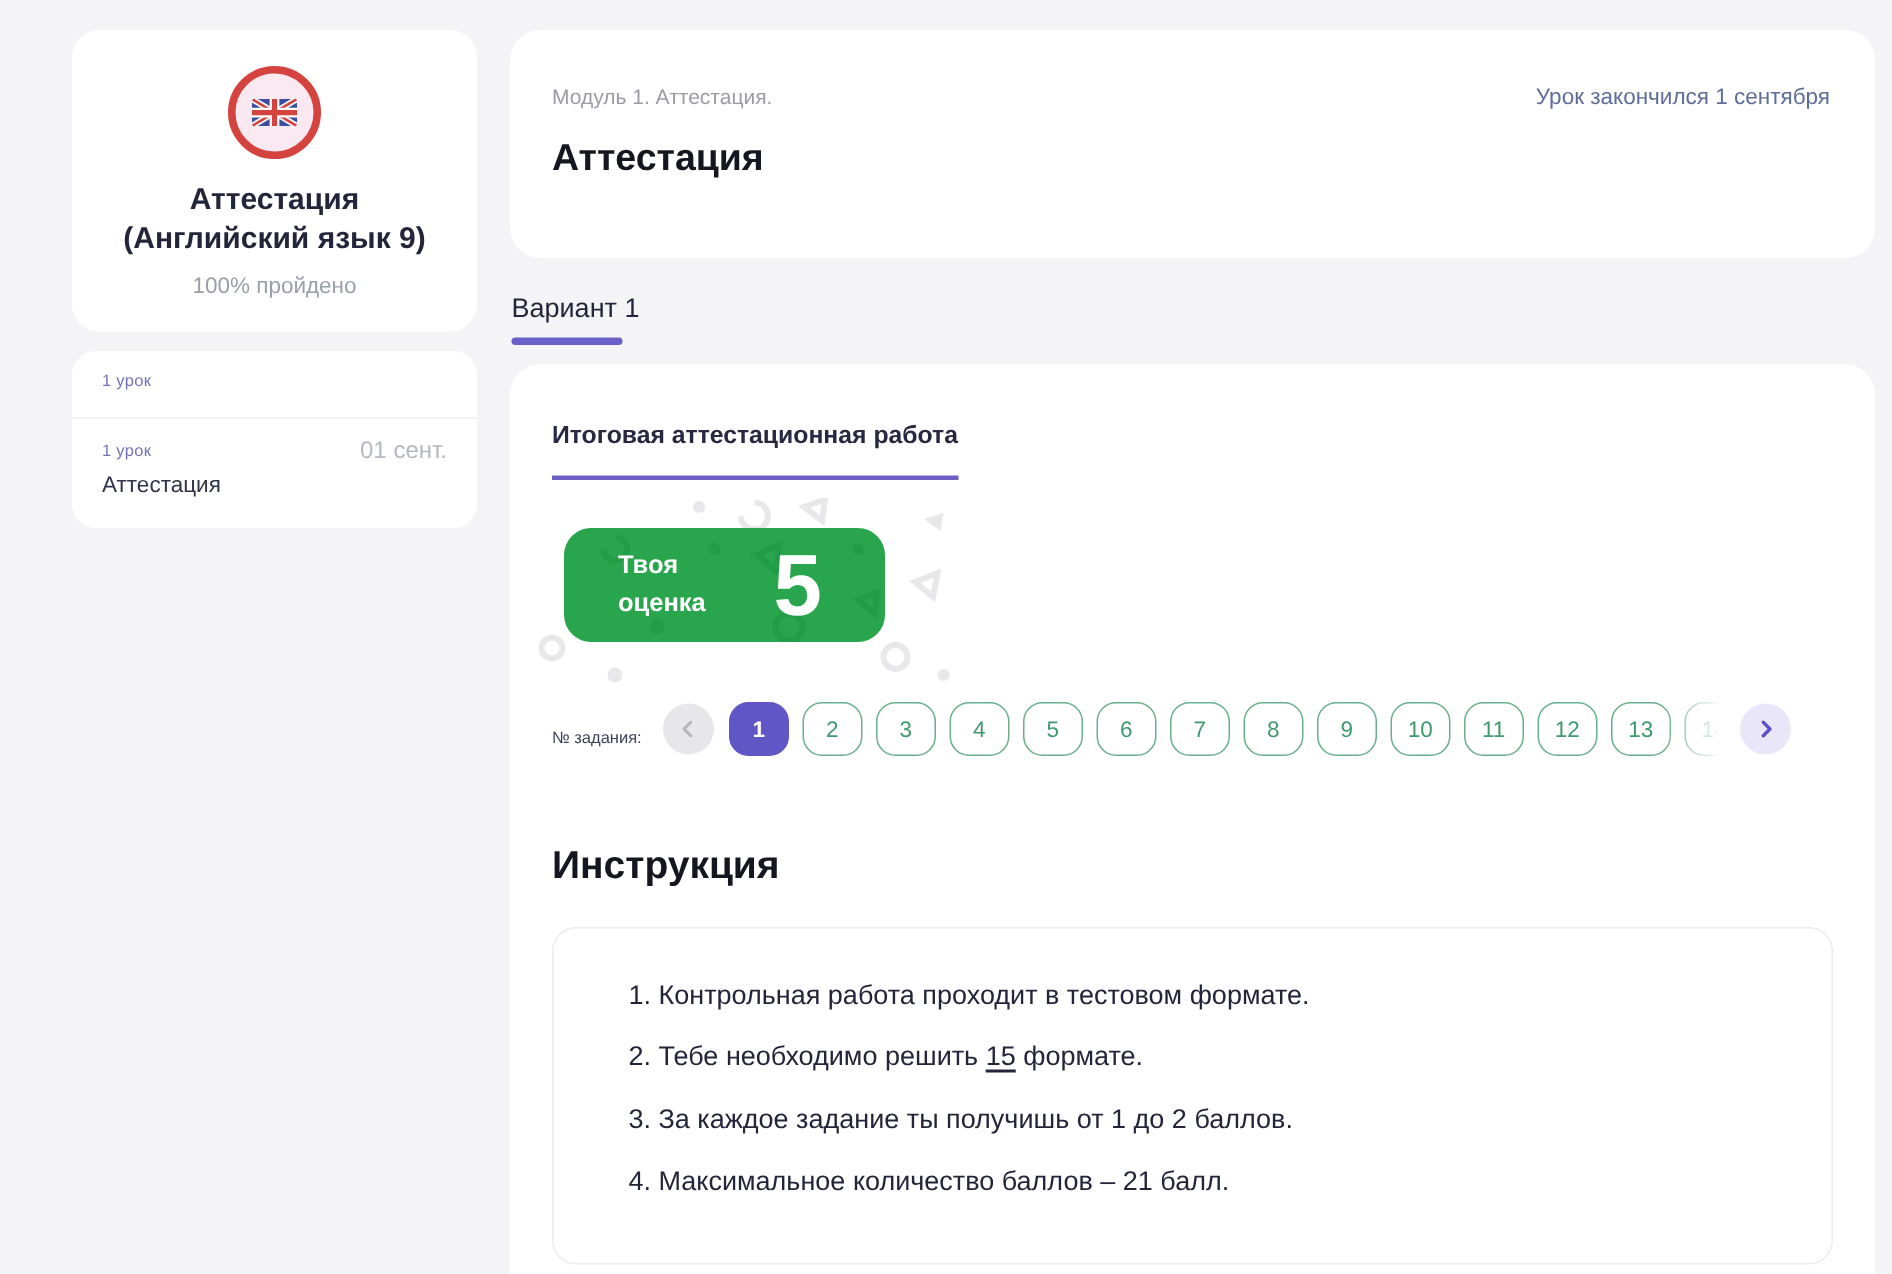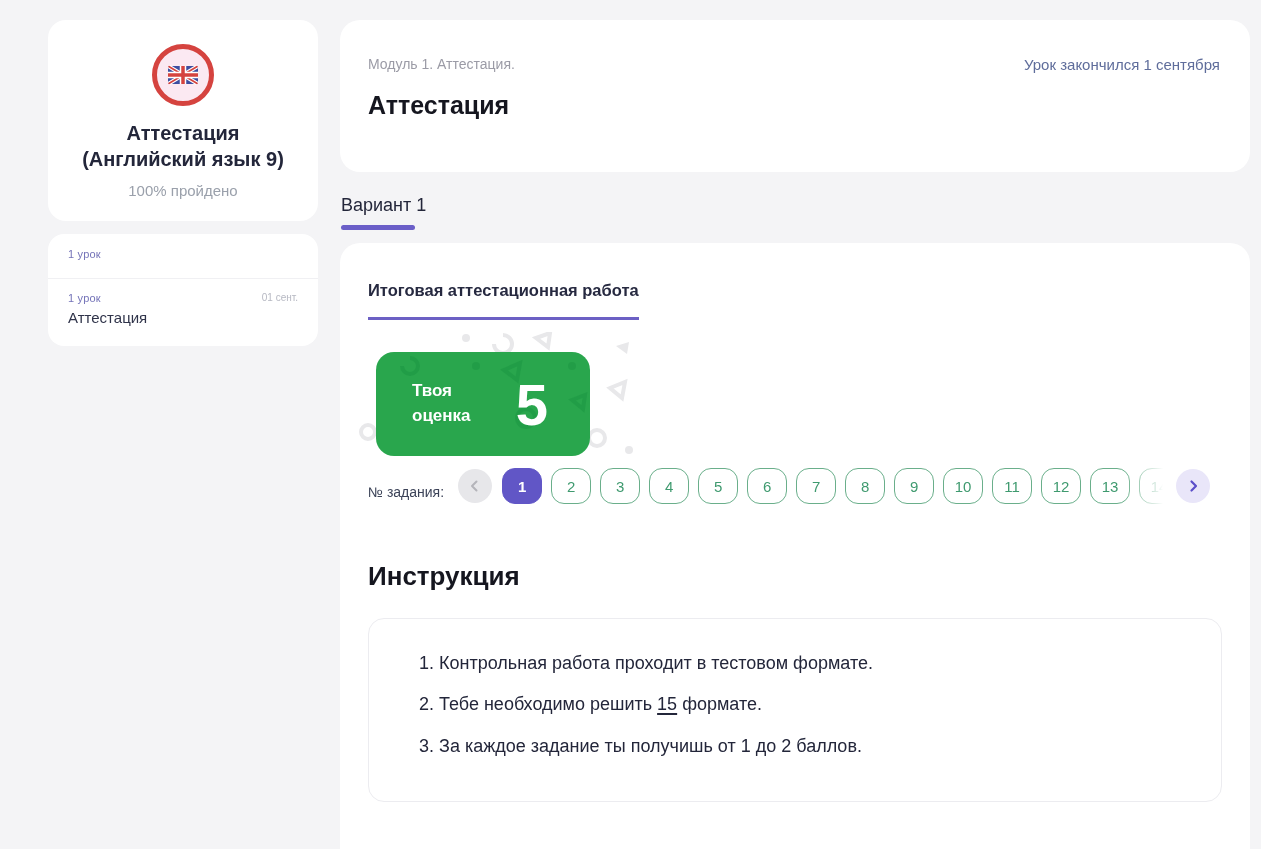--- a/index.html
+++ b/index.html
@@ -15,21 +15,21 @@
   .course-title { margin-top:14px; font-size:20px; font-weight:700; color:#23263a; line-height:1.32; }
   .course-progress { margin-top:9px; font-size:15px; color:#9aa0ab; }
 
   .module-card { margin-top:13px; background:#fff; border-radius:16px; overflow:hidden; }
   .module-head { padding:14px 20px 18px; border-bottom:1px solid #f0f0f3; cursor:pointer; }
   .mini-label { font-size:11px; color:#7473b8; letter-spacing:.2px; }
   .module-title-row { display:flex; align-items:center; justify-content:space-between; margin-top:4px; }
   .module-title { font-size:17px; font-weight:600; color:#23263a; }
   .lesson-row { padding:13px 20px 20px; cursor:pointer; }
   .lesson-top { display:flex; align-items:center; justify-content:space-between; }
-  .lesson-date { font-size:10px; color:#b6b8c2; }
+  .lesson-date { font-size:16px; color:#b6b8c2; }
   .lesson-title { margin-top:5px; font-size:15px; color:#30344a; }
 
   
   .main { position:absolute; left:340px; top:20px; width:910px; }
   .header-card { background:#fff; border-radius:20px; height:152px; padding:36px 30px 0 28px; }
   .header-top { display:flex; justify-content:space-between; align-items:flex-start; }
   .breadcrumb { font-size:14px; color:#9b9ba6; }
   .lesson-status { font-size:15px; color:#5f6d9b; }
   .page-title { margin-top:18px; font-size:25px; font-weight:700; color:#15161f; }
 
@@ -41,29 +41,29 @@
       height:620px; padding:38px 28px 0; overflow:hidden; }
 
   .section-link { display:inline-block; font-size:16.5px; font-weight:600; color:#262940;
       padding-bottom:17px; border-bottom:3px solid #6c60c4; cursor:pointer; }
 
   .results-heading { margin-top:27px; font-size:28px; font-weight:800; color:#15161f; }
 
   
   .grade-wrap { position:relative; margin-top:32px; margin-left:8px; width:214px; height:80px; }
   .confetti { position:absolute; left:-22px; top:-20px; pointer-events:none; }
-  .grade-badge { position:relative; width:214px; height:104px; background:#29a64d; border-radius:18px;
+  .grade-badge { position:relative; width:214px; height:76px; background:#29a64d; border-radius:18px;
       display:flex; align-items:center; overflow:hidden; }
   .grade-badge svg.inner { position:absolute; left:0; top:0; }
   .grade-label { position:relative; margin-left:36px; font-size:17px; font-weight:600; color:#fff; line-height:1.45; }
   .grade-value { position:relative; margin-left:auto; margin-right:42px; font-size:58px; font-weight:800; color:#fff; }
 
   
   .pagination { margin-top:36px; display:flex; align-items:center; }
-  .pg-label { font-size:14px; color:#3c4358; margin-right:14px;margin-top:12px; }
+  .pg-label { font-size:11px; color:#3c4358; margin-right:14px;margin-top:12px; }
   .pg-circle { width:34px; height:34px; border-radius:50%; display:flex; align-items:center; justify-content:center;
       cursor:pointer; flex:none; }
   .pg-prev { background:#e7e7ea; margin-right:10px; }
   .pg-next { background:#e9e6f9; margin-left:6px; }
   .pg-pages { position:relative; display:flex; gap:9px; overflow:hidden; width:668px; }
   .pg-fade { position:absolute; right:0; top:0; width:46px; height:100%; pointer-events:none;
       background:linear-gradient(90deg, rgba(255,255,255,0), #ffffff 85%); }
   .btn-page { width:40px; height:36px; border-radius:13px; border:1.5px solid #6aaf8b; background:#fff;
       color:#3f9a6f; font-size:15px; font-weight:500; display:flex; align-items:center; justify-content:center;
       cursor:pointer; flex:none; font-family:"Liberation Sans", sans-serif; }
@@ -200,18 +200,19 @@
             </svg>
         </span>
       </div>
 
       <div class="instructions-heading">Инструкция</div>
 
       <div class="instructions-box" id="instructions-box">
           <div class="instr-item"><span>1. </span><span>Контрольная работа проходит в тестовом формате.</span></div>
           <div class="instr-item"><span>2. </span><span>Тебе необходимо решить </span><b class="u">15</b><span> формате.</span></div>
           <div class="instr-item"><span>3. </span><span>За каждое задание ты получишь </span><b>от 1 до 2</b><span> баллов.</span></div>
+          <div class="instr-item"><span>4. </span><span>Максимальное количество баллов – </span><b>21</b><span> балл.</span></div>
           <div class="instr-item"></div>
         </div>
 
     </div>
   </div>
 </div>
 
 </body></html>

